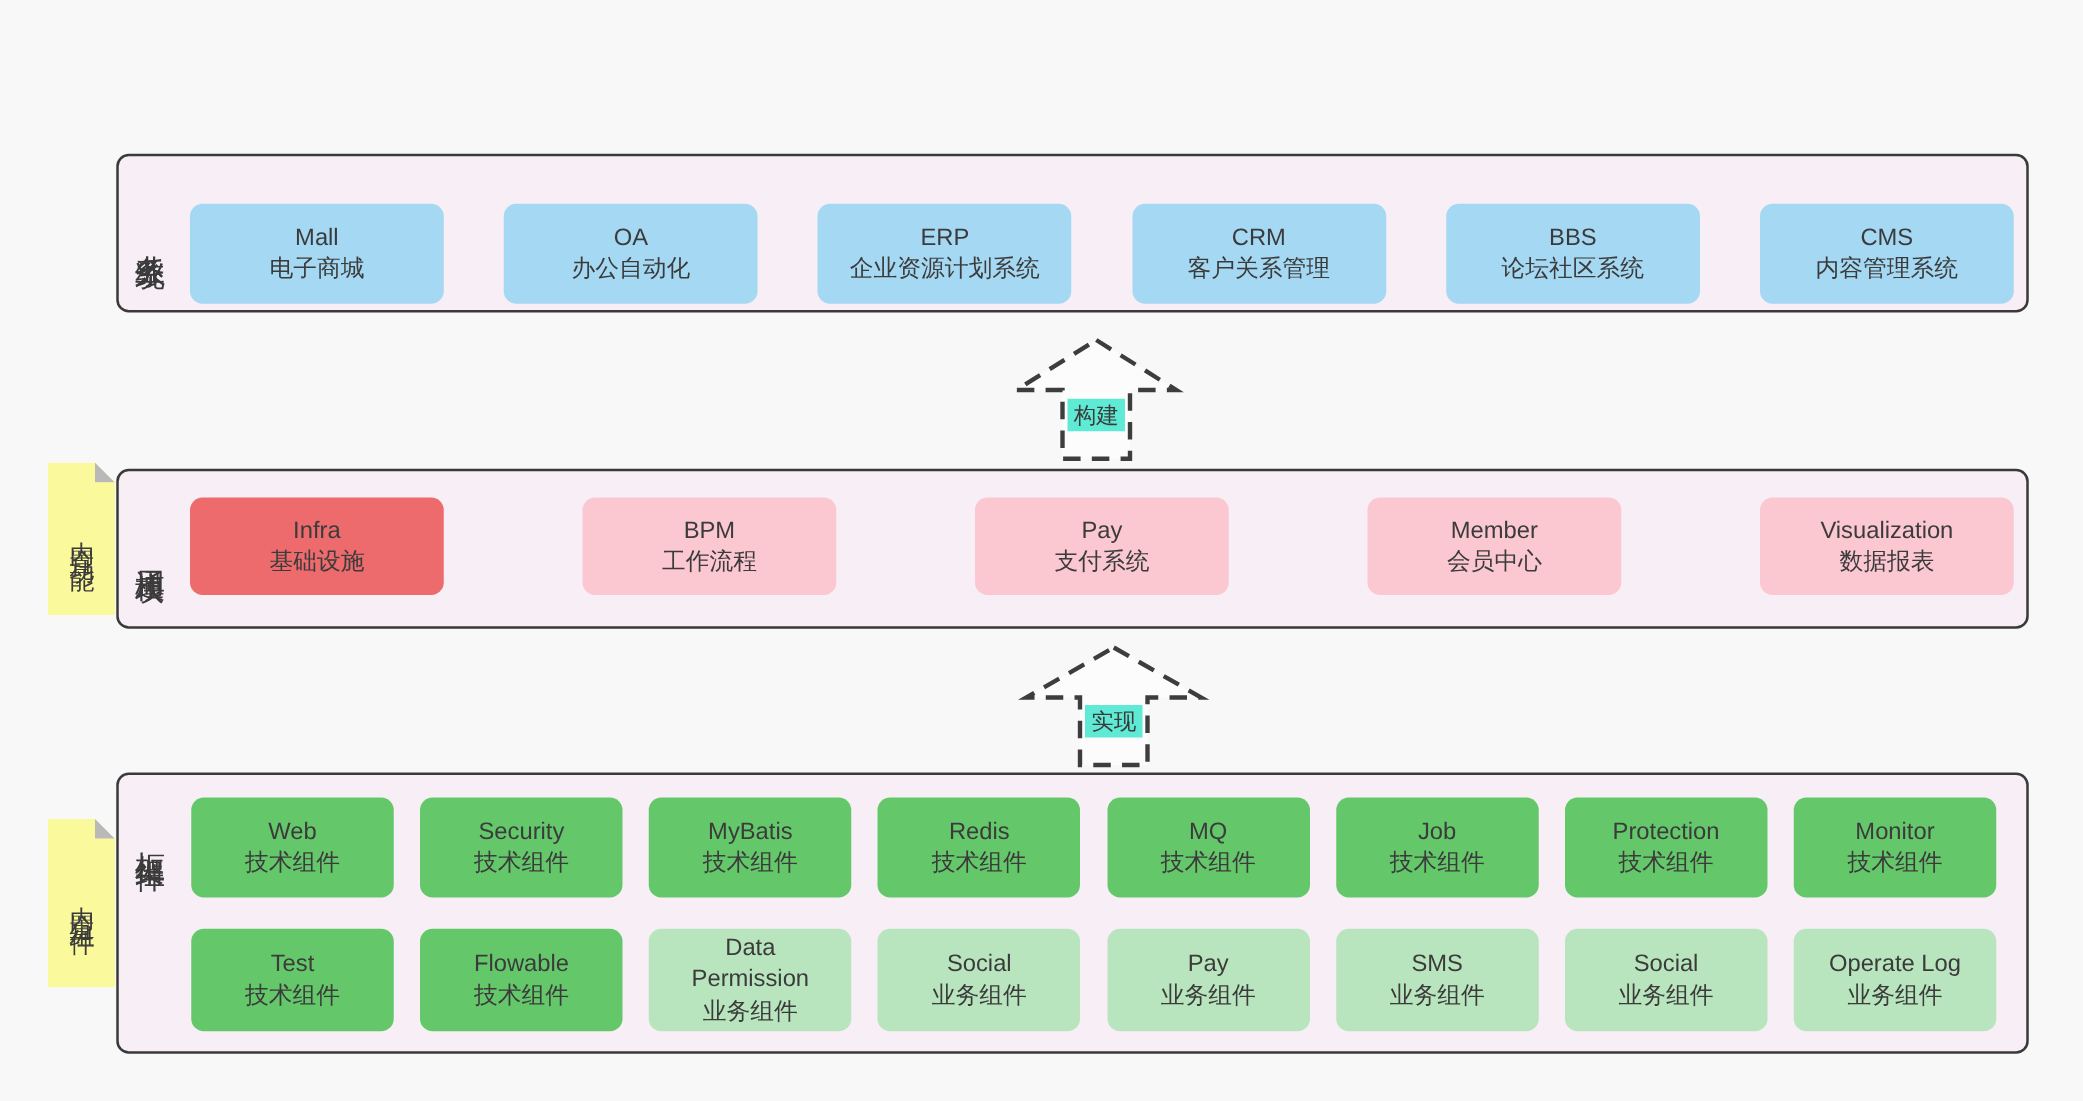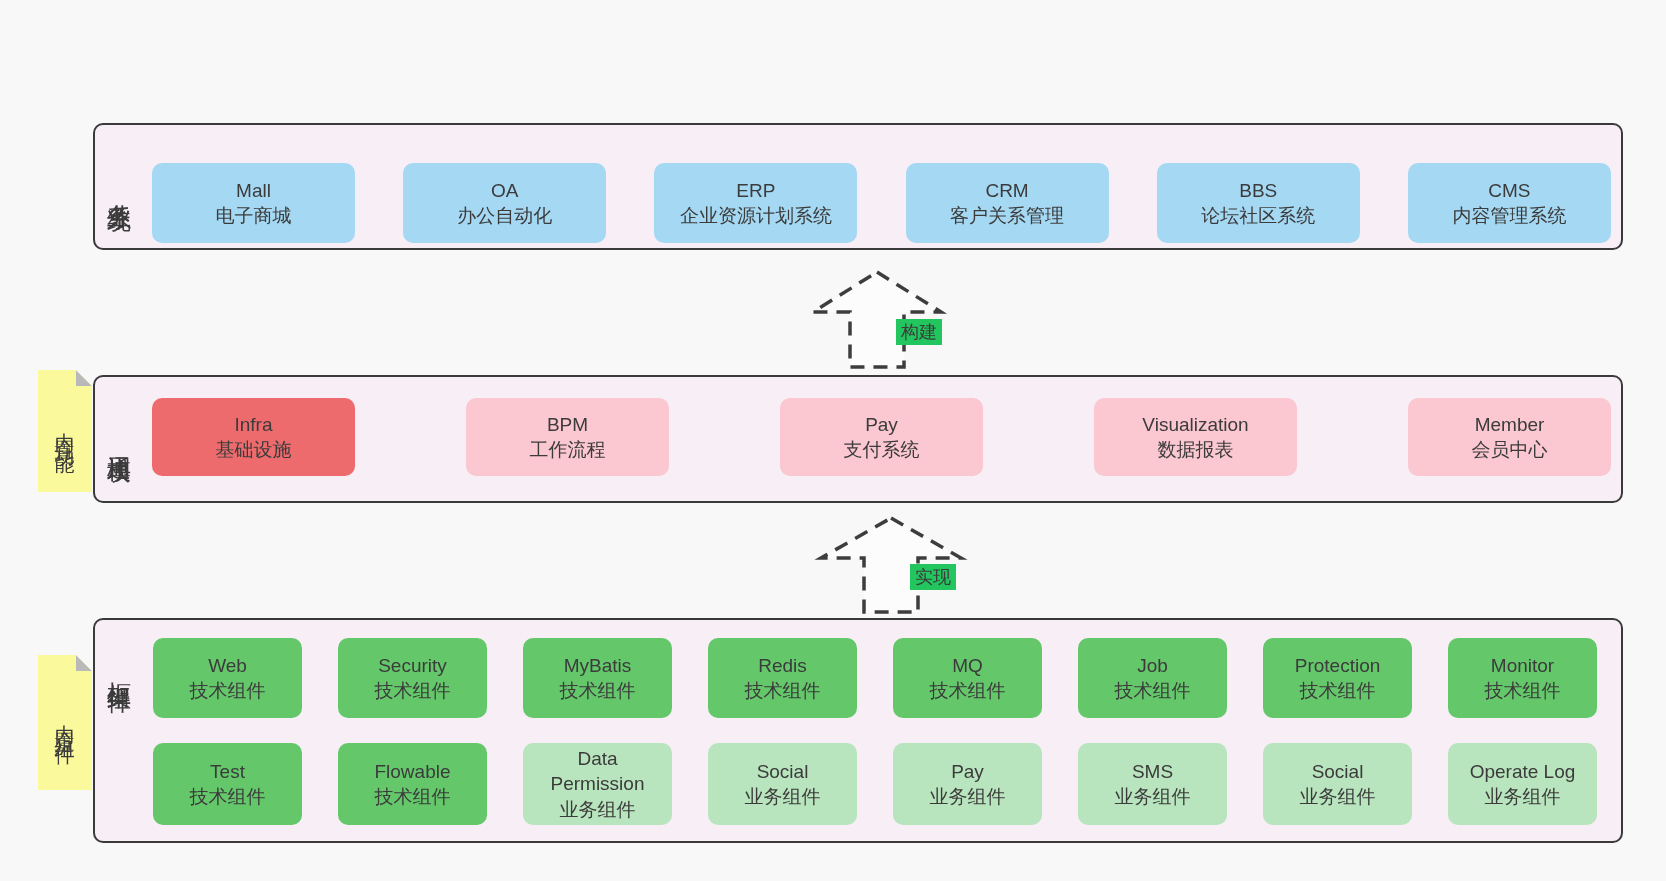--- a/index.html
+++ b/index.html
@@ -57,21 +57,21 @@
     display:flex;
     flex-direction:column;
     justify-content:center;
     align-items:center;
     text-align:center;
     font-size:19px;
     line-height:1.33;
     color:#3b3b3b;
   }
   #layer-business .box,#layer-modules .box{width:203px;}
-  #layer-components .box{width:149px;}
+  #layer-components .box{width:162px;}
   #layer-components .box-title{max-width:120px;}
   .v-blue{background:#a5d8f3;}
   .v-red{background:#ee6b6d;}
   .v-pink{background:#fbc7d1;}
   .v-green{background:#64c86b;}
   .v-light-green{background:#b9e5be;}
 
   
   .note{
     position:absolute;
@@ -105,27 +105,26 @@
   #arrows-svg{position:absolute;left:0;top:0;z-index:3;pointer-events:none;}
   .arrow-shape{
     fill:#fcfcfc;
     stroke:#3d3d3d;
     stroke-width:3.5;
     stroke-dasharray:14 9;
   }
   .arrow-label{
     position:absolute;
     transform:translateX(-50%);
-    background:#22c55e;
+    background:#5eead4;
     font-size:18px;
     padding:1px 5px;
     z-index:4;
     color:#3b3b3b;
     white-space:nowrap;
-    margin-left:42px;
   }
   #arrow-label-0{left:877px;top:319px;}
   #arrow-label-1{left:891px;top:564px;}
 </style>
 </head>
 <body>
 
 <div id="page">
 
   <svg id="arrows-svg" width="1666" height="881" viewBox="0 0 1666 881">
@@ -183,26 +182,26 @@
   </div>
         <div class="box v-pink">
     <div class="box-title">BPM</div>
     <div class="box-sub">工作流程</div>
   </div>
         <div class="box v-pink">
     <div class="box-title">Pay</div>
     <div class="box-sub">支付系统</div>
   </div>
         <div class="box v-pink">
+    <div class="box-title">Member</div>
+    <div class="box-sub">会员中心</div>
+  </div>
+        <div class="box v-pink">
     <div class="box-title">Visualization</div>
     <div class="box-sub">数据报表</div>
-  </div>
-        <div class="box v-pink">
-    <div class="box-title">Member</div>
-    <div class="box-sub">会员中心</div>
   </div>
       </div>
   </div>
 
   <div class="layer" id="layer-components">
     <div class="layer-label">框架组件</div>
     <div class="row row-0">
         <div class="box v-green">
     <div class="box-title">Web</div>
     <div class="box-sub">技术组件</div>

